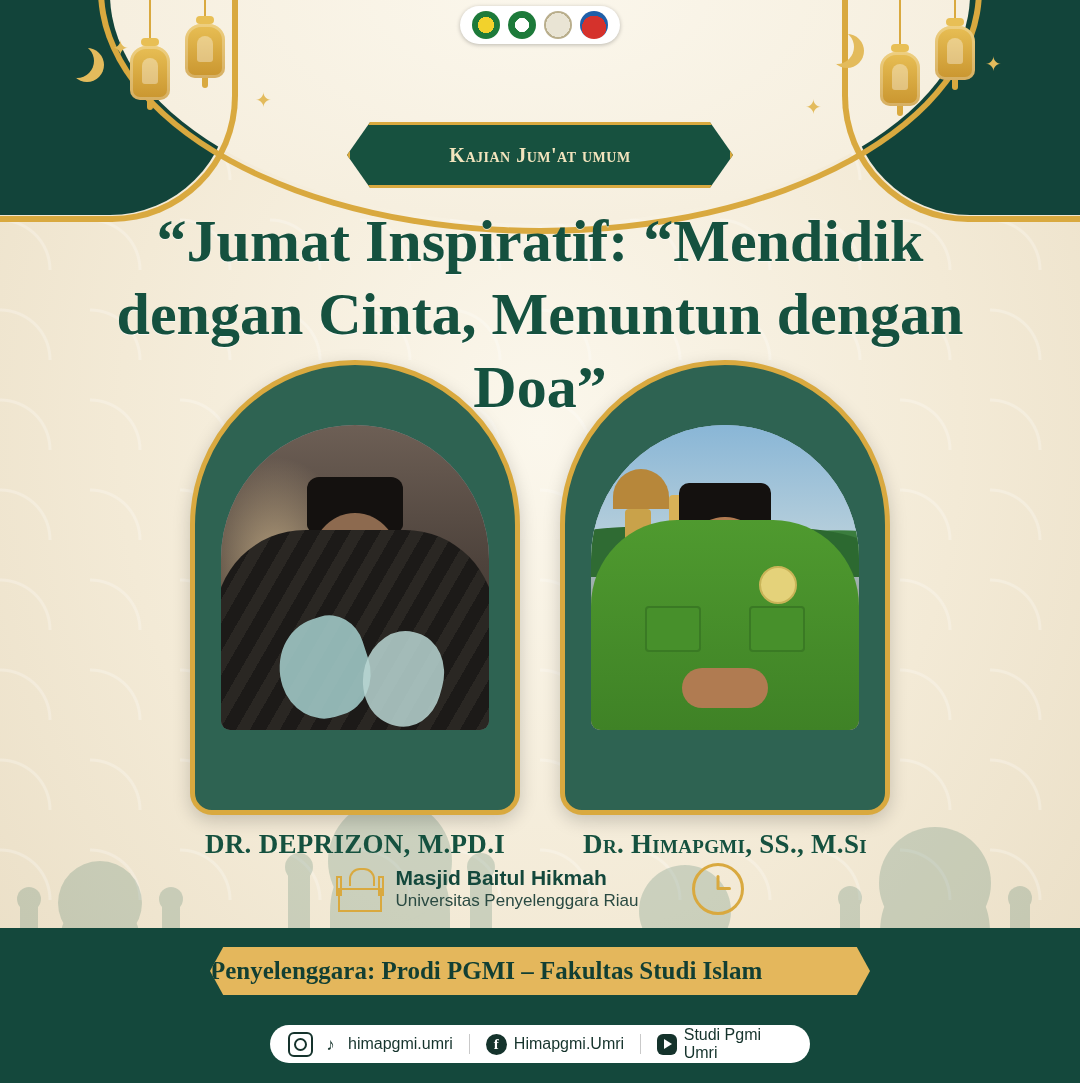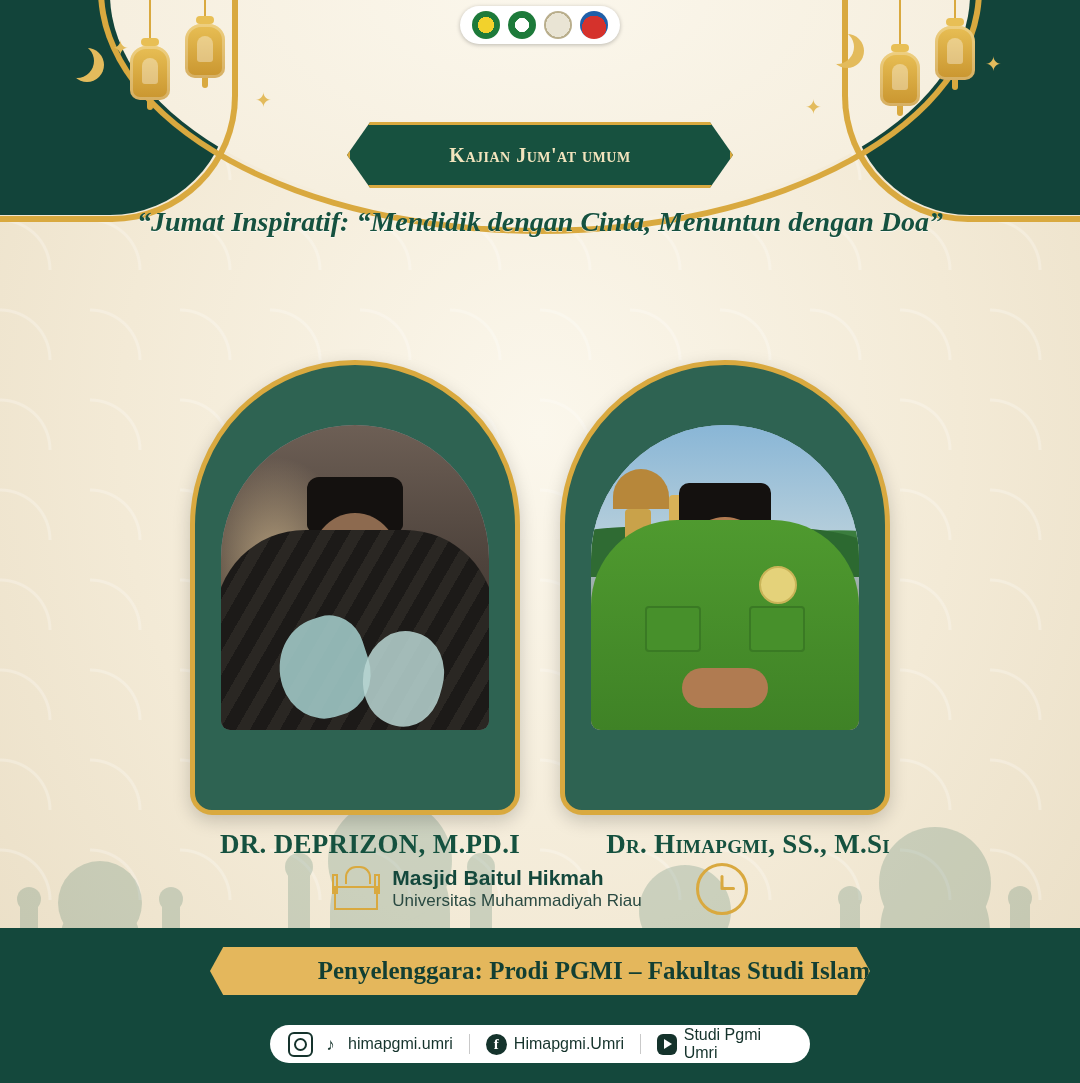--- a/index.html
+++ b/index.html
@@ -123,22 +123,22 @@
     color:#f3e4bd;font-size:20px;letter-spacing:.5px;
     font-family:"Liberation Serif", serif;font-weight:bold;
     font-variant:small-caps;
   }
 
   
   .headline{
     position:absolute;top:205px;left:60px;width:960px;
     text-align:center;color:#15513f;
     font-family:"Liberation Serif", serif;
-    font-weight:bold;font-style:italic;
-    font-size:28px;line-height:1.22;
+    font-weight:bold;
+    font-size:60px;line-height:1.22;
     z-index:8;
     text-shadow:0 1px 0 rgba(255,255,255,.6);
   }
 
   
   .speakers{
     position:absolute;top:360px;left:0;width:1080px;
     display:flex;justify-content:center;gap:40px;z-index:8;
   }
   .sp{
@@ -184,50 +184,50 @@
   .p2 .ground{position:absolute;left:0;right:0;bottom:0;height:40%;background:linear-gradient(180deg,#9b9890,#7e7c75);}
   .p2 .head{position:absolute;left:50%;top:92px;transform:translateX(-50%);width:86px;height:100px;border-radius:44px/52px;background:#b07b51;}
   .p2 .cap{position:absolute;left:50%;top:58px;transform:translateX(-50%);width:92px;height:48px;border-radius:10px 10px 6px 6px;background:#14110f;}
   .p2 .uniform{position:absolute;left:50%;bottom:0;transform:translateX(-50%);width:268px;height:210px;border-radius:86px 86px 0 0;background:linear-gradient(180deg,#4f9a2f,#3f8226);}
   .p2 .pocketL{position:absolute;left:54px;bottom:78px;width:52px;height:42px;background:#47902b;border:2px solid #3a7a24;border-radius:4px;}
   .p2 .pocketR{position:absolute;right:54px;bottom:78px;width:52px;height:42px;background:#47902b;border:2px solid #3a7a24;border-radius:4px;}
   .p2 .badge{position:absolute;right:62px;bottom:126px;width:34px;height:34px;border-radius:50%;background:#e4d27a;border:2px solid #c9b458;}
   .p2 .hands{position:absolute;left:50%;bottom:22px;transform:translateX(-50%);width:86px;height:40px;border-radius:22px;background:#b07b51;}
 
   .sp-name{
-    margin-top:14px;text-align:right;
+    margin-top:14px;text-align:center;
     color:#15513f;
     font-family:"Liberation Serif", serif;
     font-weight:bold;font-size:27px;letter-spacing:.3px;
     font-variant:small-caps;
   }
 
   
   .inforow{
     position:absolute;bottom:168px;left:0;width:1080px;
     display:flex;justify-content:center;align-items:center;gap:54px;z-index:8;
   }
-  .info{display:flex;align-items:flex-start;gap:12px;}
+  .info{display:flex;align-items:flex-end;gap:12px;}
   .info .txt .t1{color:#14483c;font-weight:bold;font-size:21px;line-height:1.15;}
   .info .txt .t2{color:#2a4a42;font-size:17px;line-height:1.25;}
   .mosque-ico{width:48px;height:44px;position:relative;}
   .mosque-ico .dome{position:absolute;left:13px;top:0;width:22px;height:16px;border-radius:11px 11px 0 0;border:2px solid #d9a93f;border-bottom:none;}
   .mosque-ico .base{position:absolute;left:2px;bottom:0;width:44px;height:24px;border:2px solid #d9a93f;box-sizing:border-box;}
   .mosque-ico .minL{position:absolute;left:0;top:8px;width:6px;height:20px;border:2px solid #d9a93f;box-sizing:border-box;}
   .mosque-ico .minR{position:absolute;right:0;top:8px;width:6px;height:20px;border:2px solid #d9a93f;box-sizing:border-box;}
   .clock-ico{width:46px;height:46px;border:3px solid #d9a93f;border-radius:50%;position:relative;}
   .clock-ico:before{content:"";position:absolute;left:50%;top:9px;width:3px;height:15px;background:#d9a93f;transform:translateX(-50%);border-radius:2px;}
   .clock-ico:after{content:"";position:absolute;left:50%;top:21px;width:13px;height:3px;background:#d9a93f;border-radius:2px;}
 
   
   .organizer{
     position:absolute;bottom:88px;left:50%;transform:translateX(-50%);
     width:660px;height:48px;background:#e4b75c;
     border-radius:6px;
-    display:flex;align-items:center;justify-content:flex-end;
+    display:flex;align-items:center;justify-content:flex-start;
     z-index:9;
     clip-path:polygon(2% 0,98% 0,100% 50%,98% 100%,2% 100%,0 50%);
   }
   .organizer span{
     color:#123f33;font-size:25px;font-weight:bold;
     font-family:"Liberation Serif", serif;
   }
 
   
   .socialbar{
@@ -377,21 +377,21 @@
   <div class="inforow">
     <div class="info">
       <div class="mosque-ico">
         <div class="dome"></div>
           <div class="base"></div>
           <div class="minL"></div>
           <div class="minR"></div>
       </div>
       <div class="txt">
         <div class="t1">Masjid Baitul Hikmah</div>
-        <div class="t2">Universitas Muhammadiyah Riau</div>
+        <div class="t2">Universitas Penyelenggara Riau</div>
       </div>
     </div>
     <div class="info">
       <div class="clock-ico"></div>
     </div>
   </div>
 
   <div class="organizer">
     <span>Penyelenggara: Prodi PGMI – Fakultas Studi Islam</span>
   </div>

